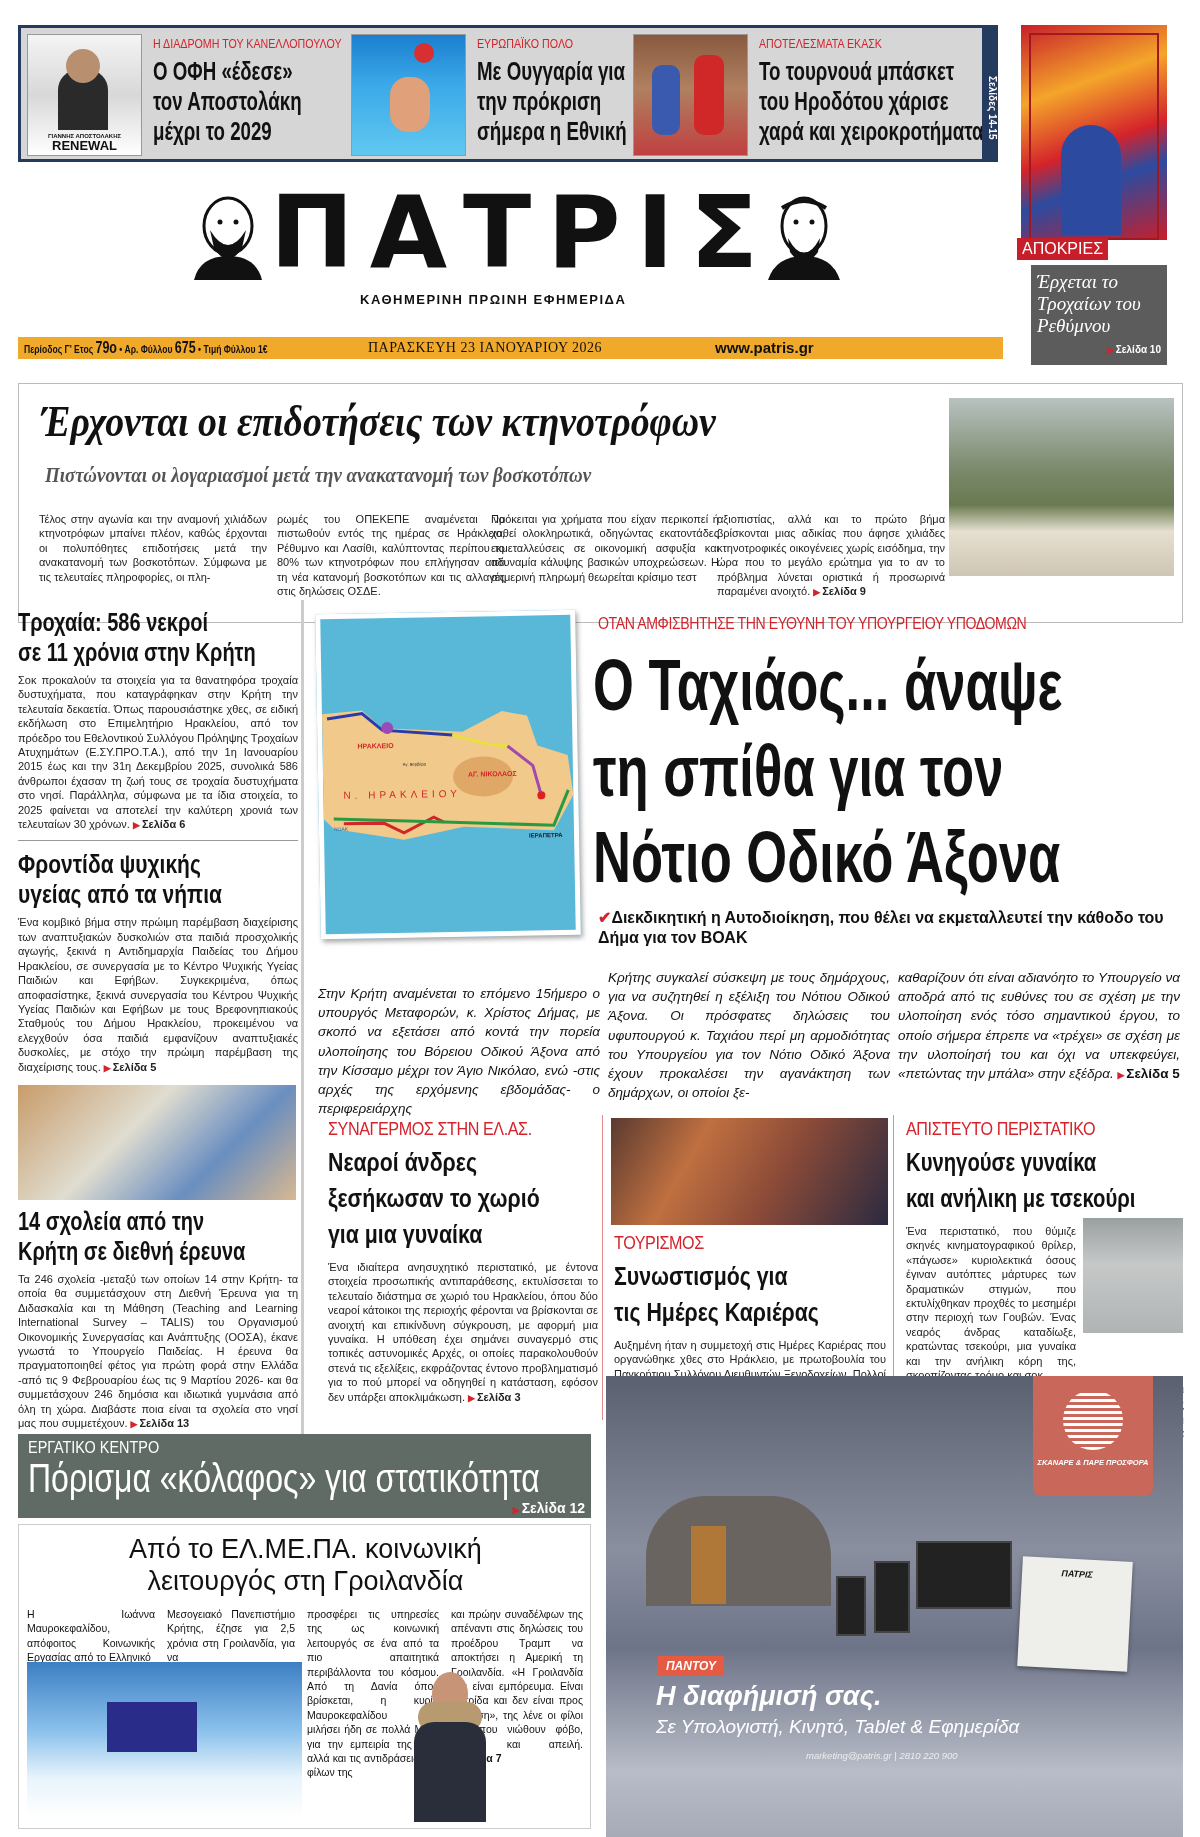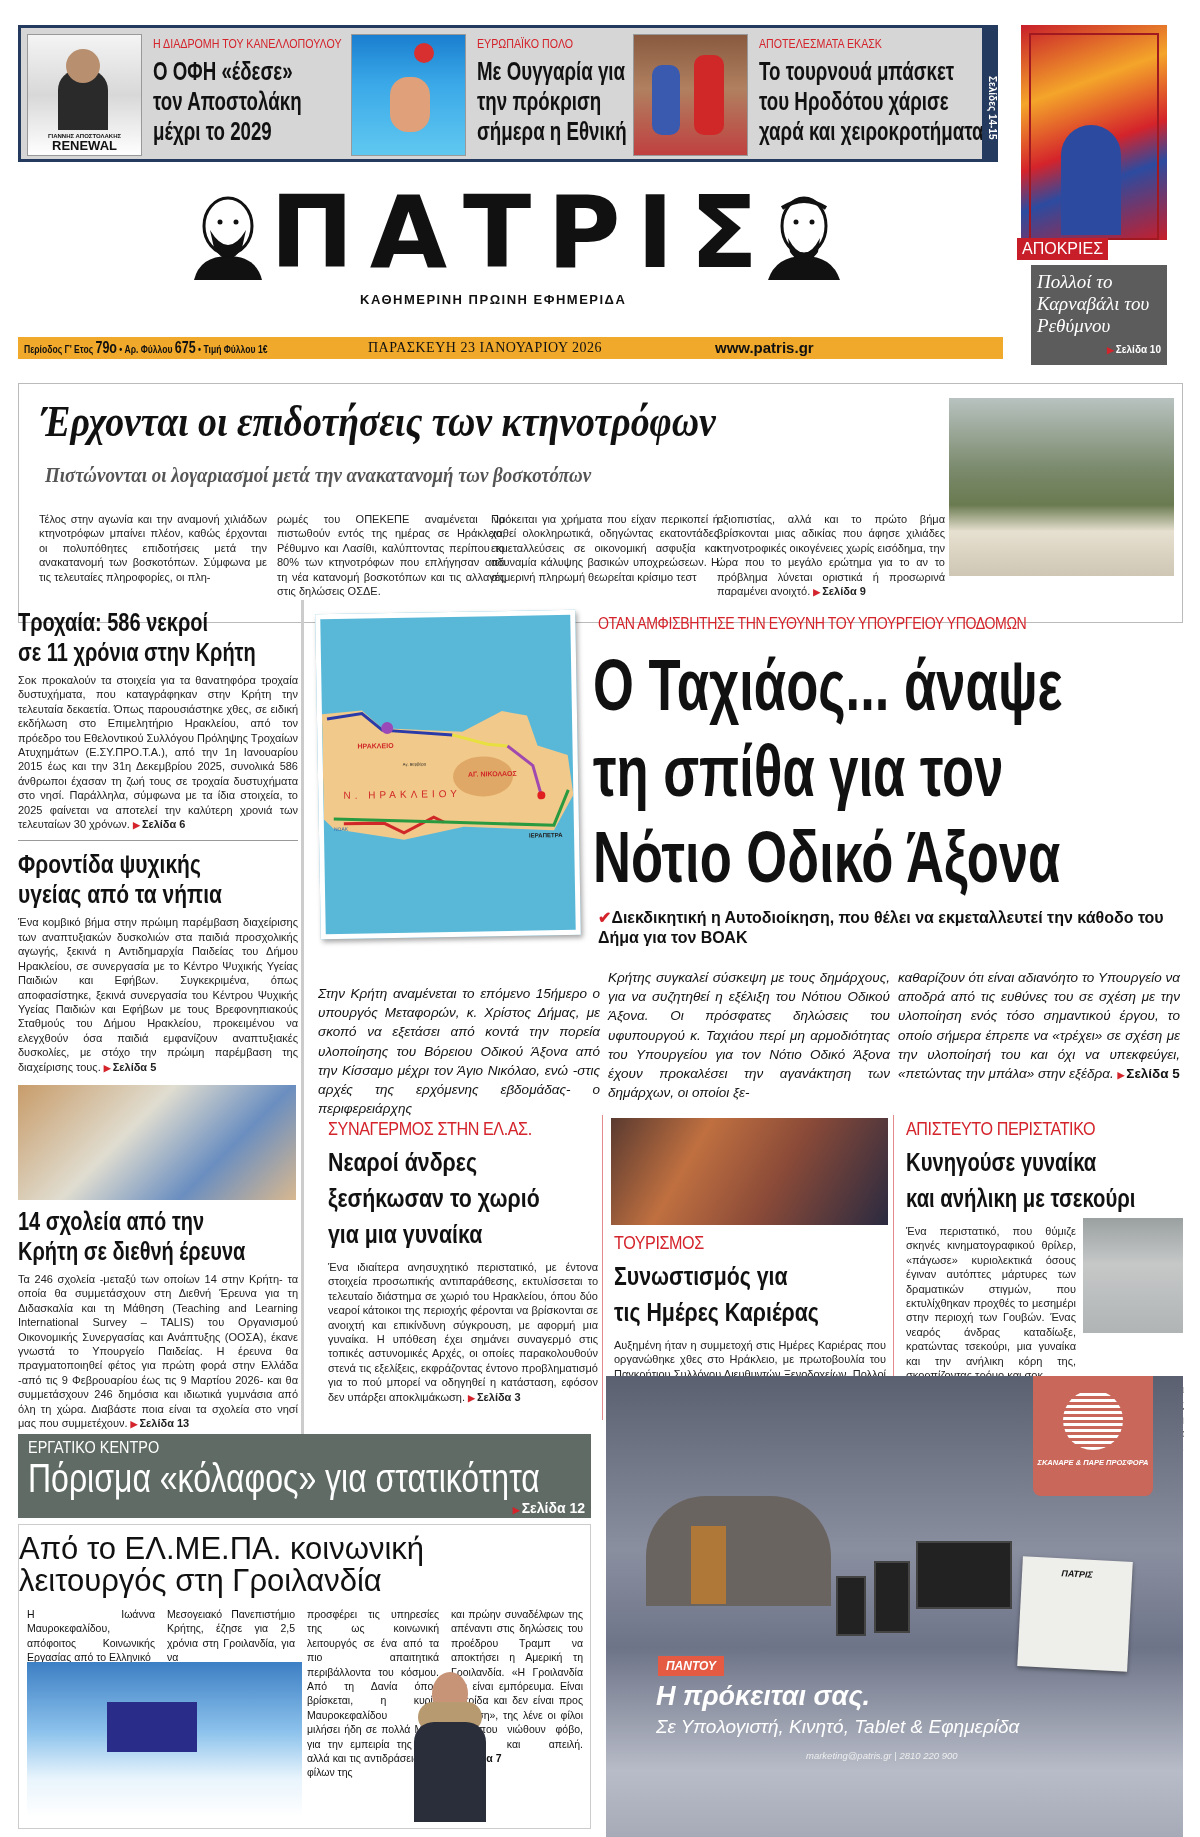--- a/index.html
+++ b/index.html
@@ -63,21 +63,21 @@
   .vrule { width: 1px; background: #e58a8a; }
 
   
   #labor { left: 18px; top: 1434px; width: 573px; height: 84px; background: #5f6b64; color: #fff; }
   #labor-kick { left: 10px; top: 4px; font-size: 17px; text-transform: uppercase; }
   #labor-head { left: 10px; top: 22px; font-size: 40px; white-space: nowrap; }
   #labor-ref { right: 6px; bottom: 2px; font-size: 14px; color: #fff; }
 
   
   #greenland { left: 18px; top: 1524px; width: 573px; height: 305px; border: 1px solid #ccc; }
-  #gl-head { left: 0; top: 8px; width: 573px; font-size: 31px; line-height: 32px; }
+  #gl-head { left: 0; top: 8px; width: 573px; text-align: center; font-size: 27px; line-height: 32px; }
   .gl-col { top: 82px; font-size: 10.5px; line-height: 14.4px; text-align: justify; }
   #gl-photo { left: 8px; top: 137px; width: 275px; height: 155px; background: linear-gradient(180deg, #3d7fc4 0%, #8cc2ec 45%, #e8f4fc 75%, #ffffff 100%); }
   #gl-house { left: 80px; top: 40px; width: 90px; height: 50px; background: #2a2c8a; }
   #woman { left: 400px; top: 1672px; width: 100px; height: 150px; }
 
   
   #ad { left: 606px; top: 1376px; width: 577px; height: 494px; background: linear-gradient(180deg, #5a6070 0%, #8a8fa0 35%, #6e7488 55%, #b8bcc8 80%, #9ea2b0 100%); overflow: hidden; font-style: italic; }
   #ad-qr { left: 427px; top: 0; width: 120px; height: 120px; background: #c9675a; border-radius: 0 0 8px 8px; color: #fff; text-align: center; font-size: 7.5px; font-weight: bold; }
   #ad-hut { left: 40px; top: 120px; width: 185px; height: 110px; background: #6a6460; border-radius: 60px 60px 0 0; }
   #ad-door { left: 85px; top: 150px; width: 35px; height: 78px; background: #b07838; }
@@ -132,21 +132,21 @@
   <div id="side-tag" class="abs" style="background:#243a5e;top:0;right:-3px;height:131px;width:16px;text-align:center;padding-top:28px;">Σελίδες 14-15</div>
 </div>
 
 <div id="carnival" class="abs">
   <div class="img">
     <div style="position:absolute;left:40px;top:100px;width:60px;height:110px;background:#2c4ba0;border-radius:30px 30px 0 0;"></div>
     <div style="position:absolute;left:8px;top:8px;right:8px;bottom:0;border:2px solid #a01820;"></div>
   </div>
   <div class="tag cond">ΑΠΟΚΡΙΕΣ</div>
   <div class="box">
-    <div>Πολλοί το Καρναβάλι του Ρεθύμνου</div>
+    <div>Έρχεται το Τροχαίων του Ρεθύμνου</div>
     <div style="position:absolute;right:6px;bottom:4px;font-style:normal;font-family:'Liberation Sans',sans-serif;font-size:10px;" class="page-ref">Σελίδα 10</div>
   </div>
 </div>
 
 <div class="abs portrait" style="left:180px;">
   <svg width="90" height="90" viewBox="0 0 90 90">
       <ellipse cx="48" cy="36" rx="24" ry="28" fill="none" stroke="#111" stroke-width="3"></ellipse>
       <path d="M30 40 Q48 70 66 40 L62 58 Q48 80 34 58 Z" fill="#111"></path>
       <path d="M14 90 Q20 66 48 66 Q76 66 82 90 Z" fill="#111"></path>
       <circle cx="40" cy="32" r="2.5" fill="#111"></circle>
@@ -285,16 +285,16 @@
     <div style="margin:14px auto 8px;width:60px;height:60px;background:repeating-linear-gradient(0deg,#fff 0 3px,#c9675a 3px 6px),#fff;border-radius:50%;"></div>
     <div>ΣΚΑΝΑΡΕ &amp; ΠΑΡΕ ΠΡΟΣΦΟΡΑ</div>
   </div>
   <div class="abs device" style="left:230px;top:200px;width:30px;height:60px;"></div>
   <div class="abs device" style="left:268px;top:185px;width:36px;height:72px;"></div>
   <div class="abs device" style="left:310px;top:165px;width:96px;height:68px;"></div>
   <div class="abs" style="left:414px;top:183px;width:110px;height:110px;background:#eeeeea;transform:rotate(3deg);box-shadow:0 2px 4px rgba(0,0,0,0.4);">
     <div style="text-align:center;font-size:9px;font-weight:bold;margin-top:10px;">ΠΑΤΡΙΣ</div>
   </div>
   <div id="ad-pill" class="abs">ΠΑΝΤΟΥ</div>
-  <div id="ad-head" class="abs">Η πρόκειται σας.</div>
+  <div id="ad-head" class="abs">Η διαφήμισή σας.</div>
   <div id="ad-sub" class="abs">Σε Υπολογιστή, Κινητό, Tablet &amp; Εφημερίδα</div>
   <div id="ad-contact" class="abs">marketing@patris.gr  |  2810 220 900</div>
 </div>
 
 </body></html>

